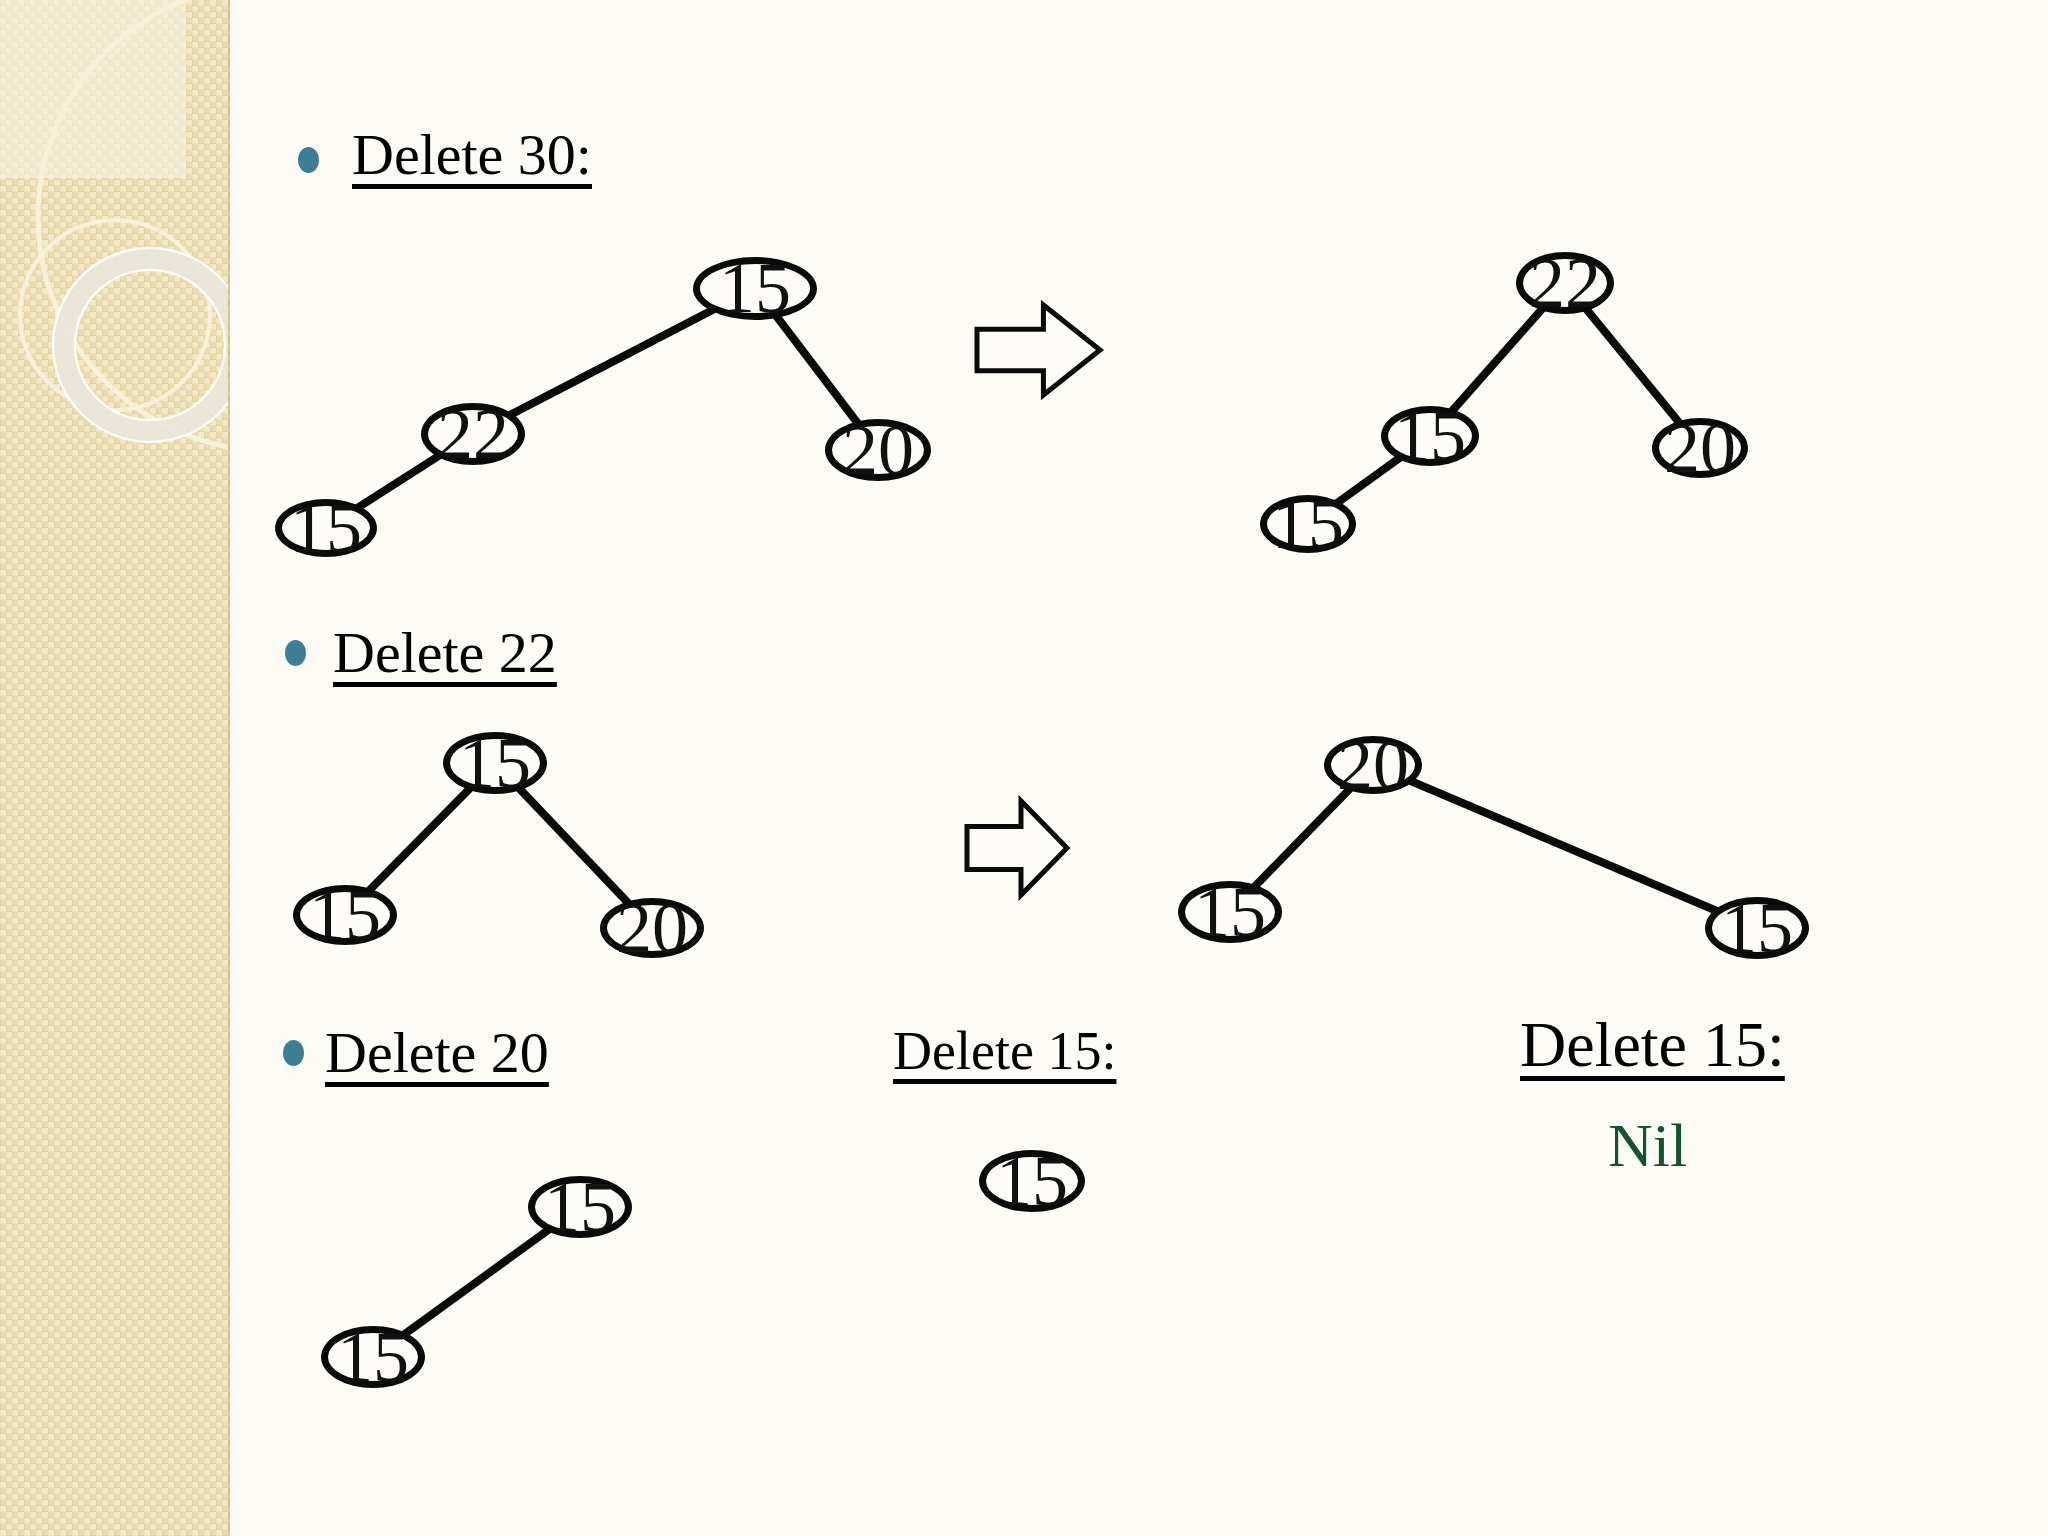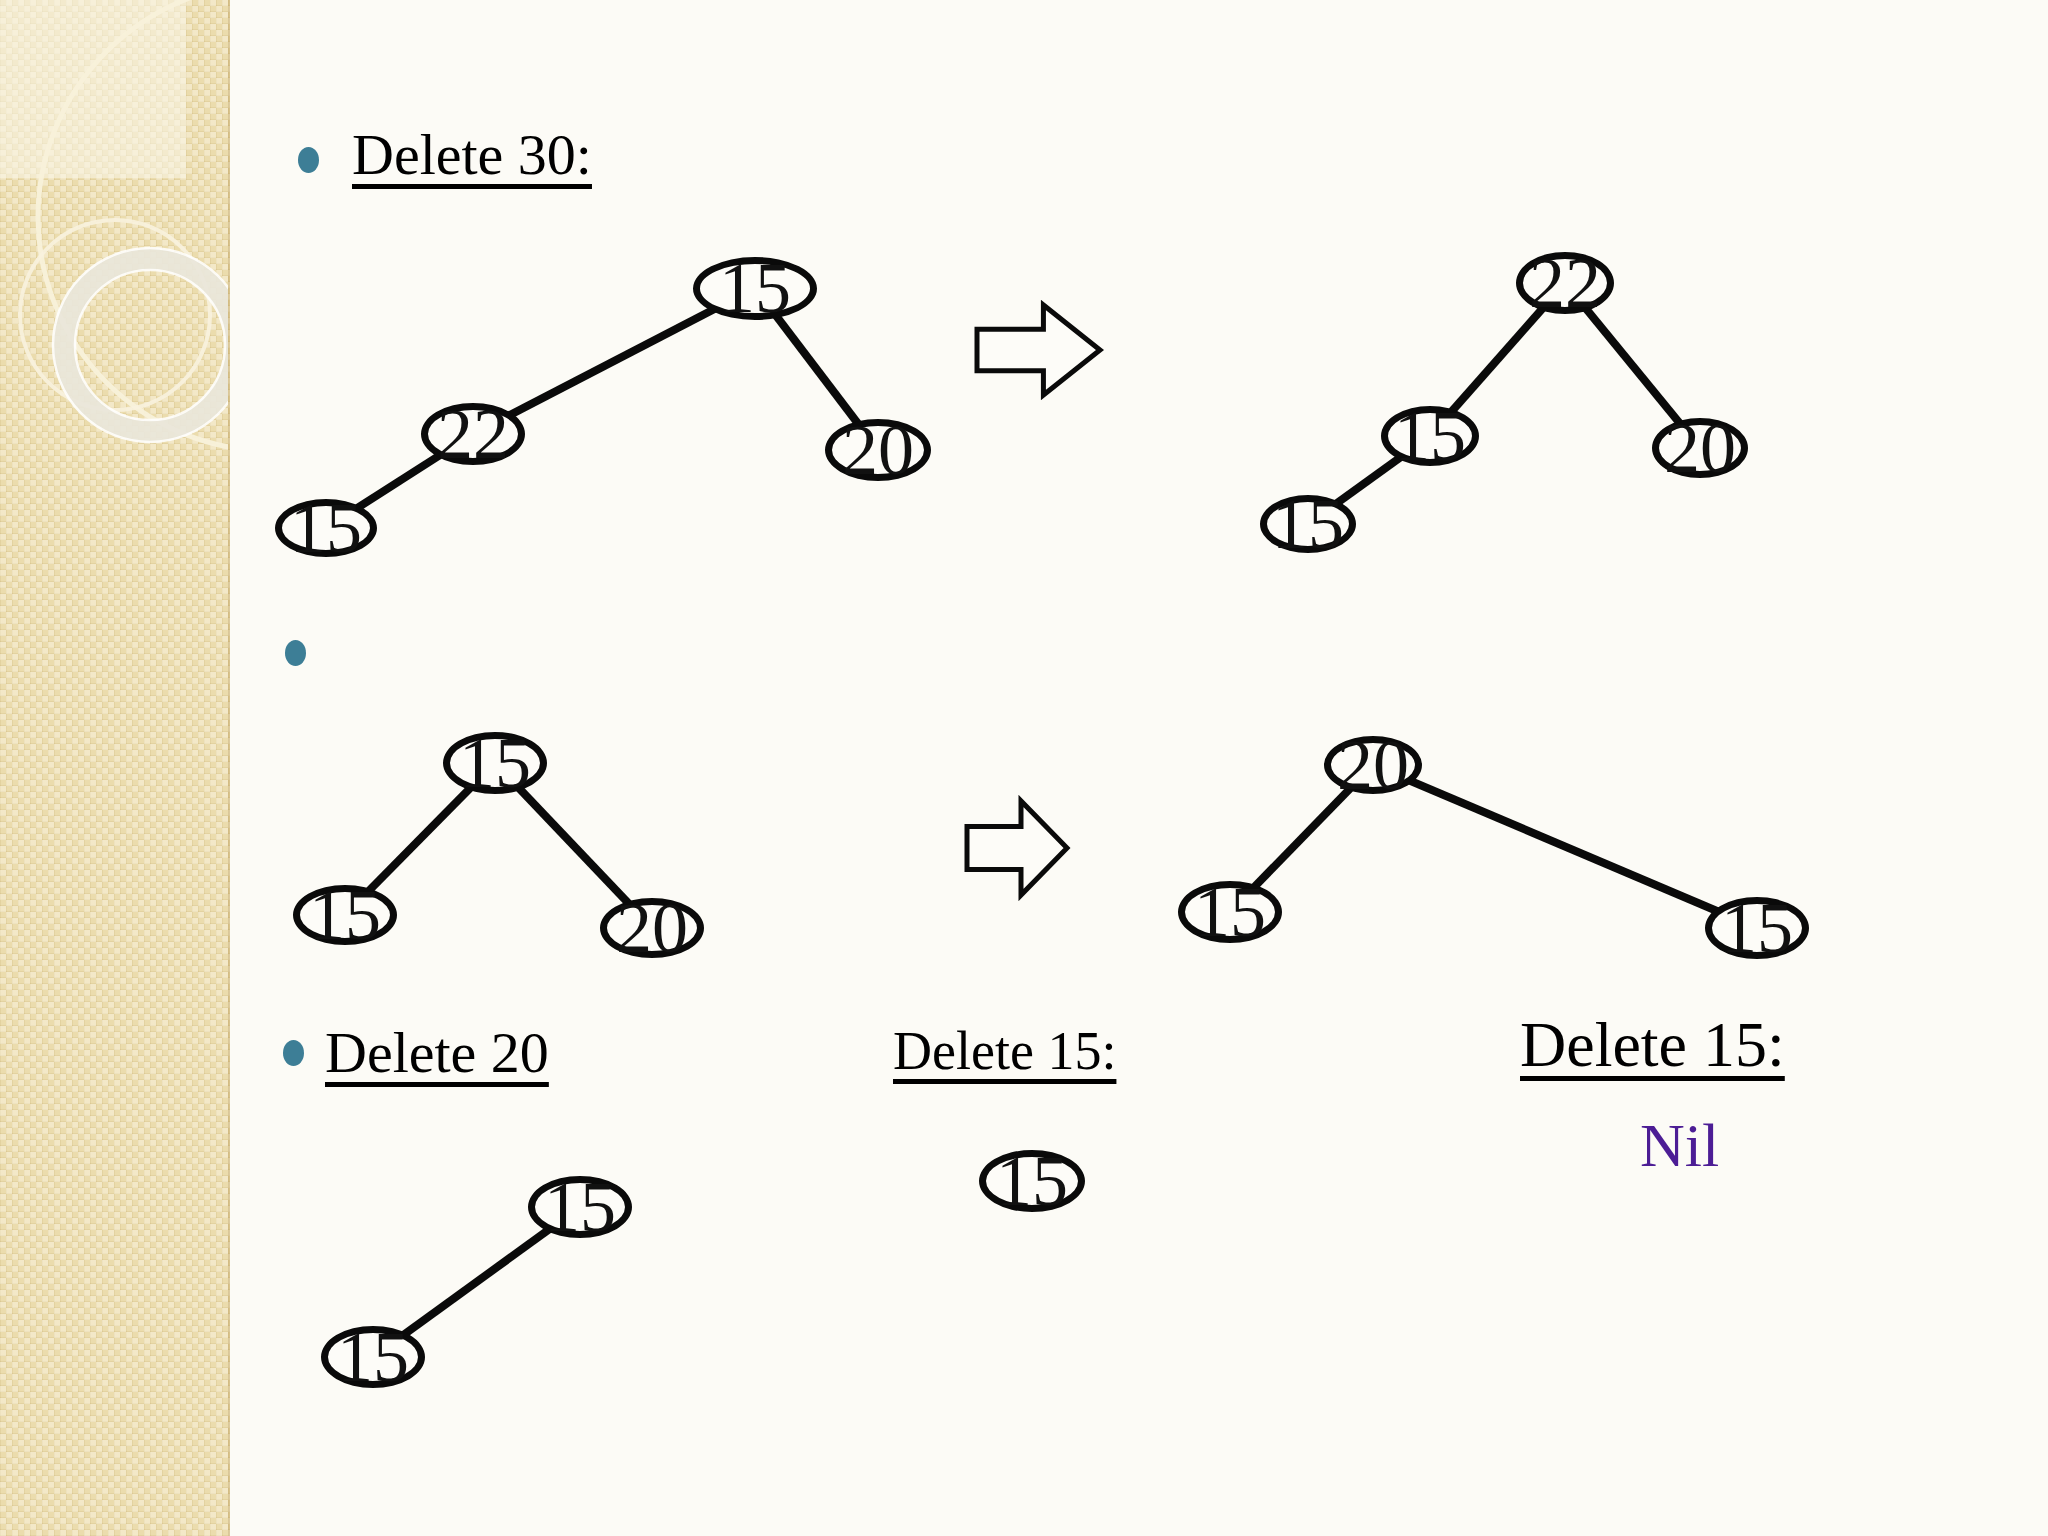--- a/index.html
+++ b/index.html
@@ -30,21 +30,21 @@
   .textlayer{position:absolute;left:0;top:0;width:2048px;height:1308px;z-index:3;}
   .bullet-dot{
     position:absolute;width:21px;height:26px;border-radius:50%;
     background:#3d7e96;
   }
   .heading{
     position:absolute;color:#000;white-space:nowrap;line-height:1.15;
     text-decoration:underline;text-decoration-thickness:5px;text-underline-offset:10px;
     text-decoration-color:#000;
   }
-  .plain{position:absolute;color:#4c1d95;white-space:nowrap;line-height:1.15;margin-left:32px;}
+  .plain{position:absolute;color:#14532d;white-space:nowrap;line-height:1.15;}
 </style>
 </head>
 <body>
 
 <div class="stage">
 
   <div class="sidebar">
     <svg width="228" height="1536" viewBox="0 0 228 1536">
       <rect x="0" y="0" width="186" height="178" fill="rgba(250,245,231,0.55)"></rect>
       <circle cx="272" cy="217" r="234" fill="none" stroke="#f8f1da" stroke-width="5" opacity="0.95"></circle>
@@ -90,20 +90,21 @@
       <div class="node" style="left: 321px; top: 1326px; width: 104px; height: 62px;">15</div>
       <div class="node" style="left: 979px; top: 1150px; width: 106px; height: 62px;">15</div>
     </div>
 
   <div class="textlayer">
 
     <span class="bullet-dot" style="left:298px;top:147px;"></span>
     <div class="heading" style="left:352px;top:122px;font-size:58px;">Delete 30:</div>
 
     <span class="bullet-dot" style="left:285px;top:640px;"></span>
+    <div class="heading" style="left:333px;top:620px;font-size:58px;">Delete 22</div>
 
     <span class="bullet-dot" style="left:283px;top:1040px;"></span>
     <div class="heading" style="left:325px;top:1020px;font-size:58px;">Delete 20</div>
 
     <div class="heading" style="left:893px;top:1020px;font-size:54px;">Delete 15:</div>
 
     <div class="heading" style="left:1520px;top:1008px;font-size:64px;">Delete 15:</div>
 
     <div class="plain" style="left:1608px;top:1110px;font-size:62px;">Nil</div>
   </div>

